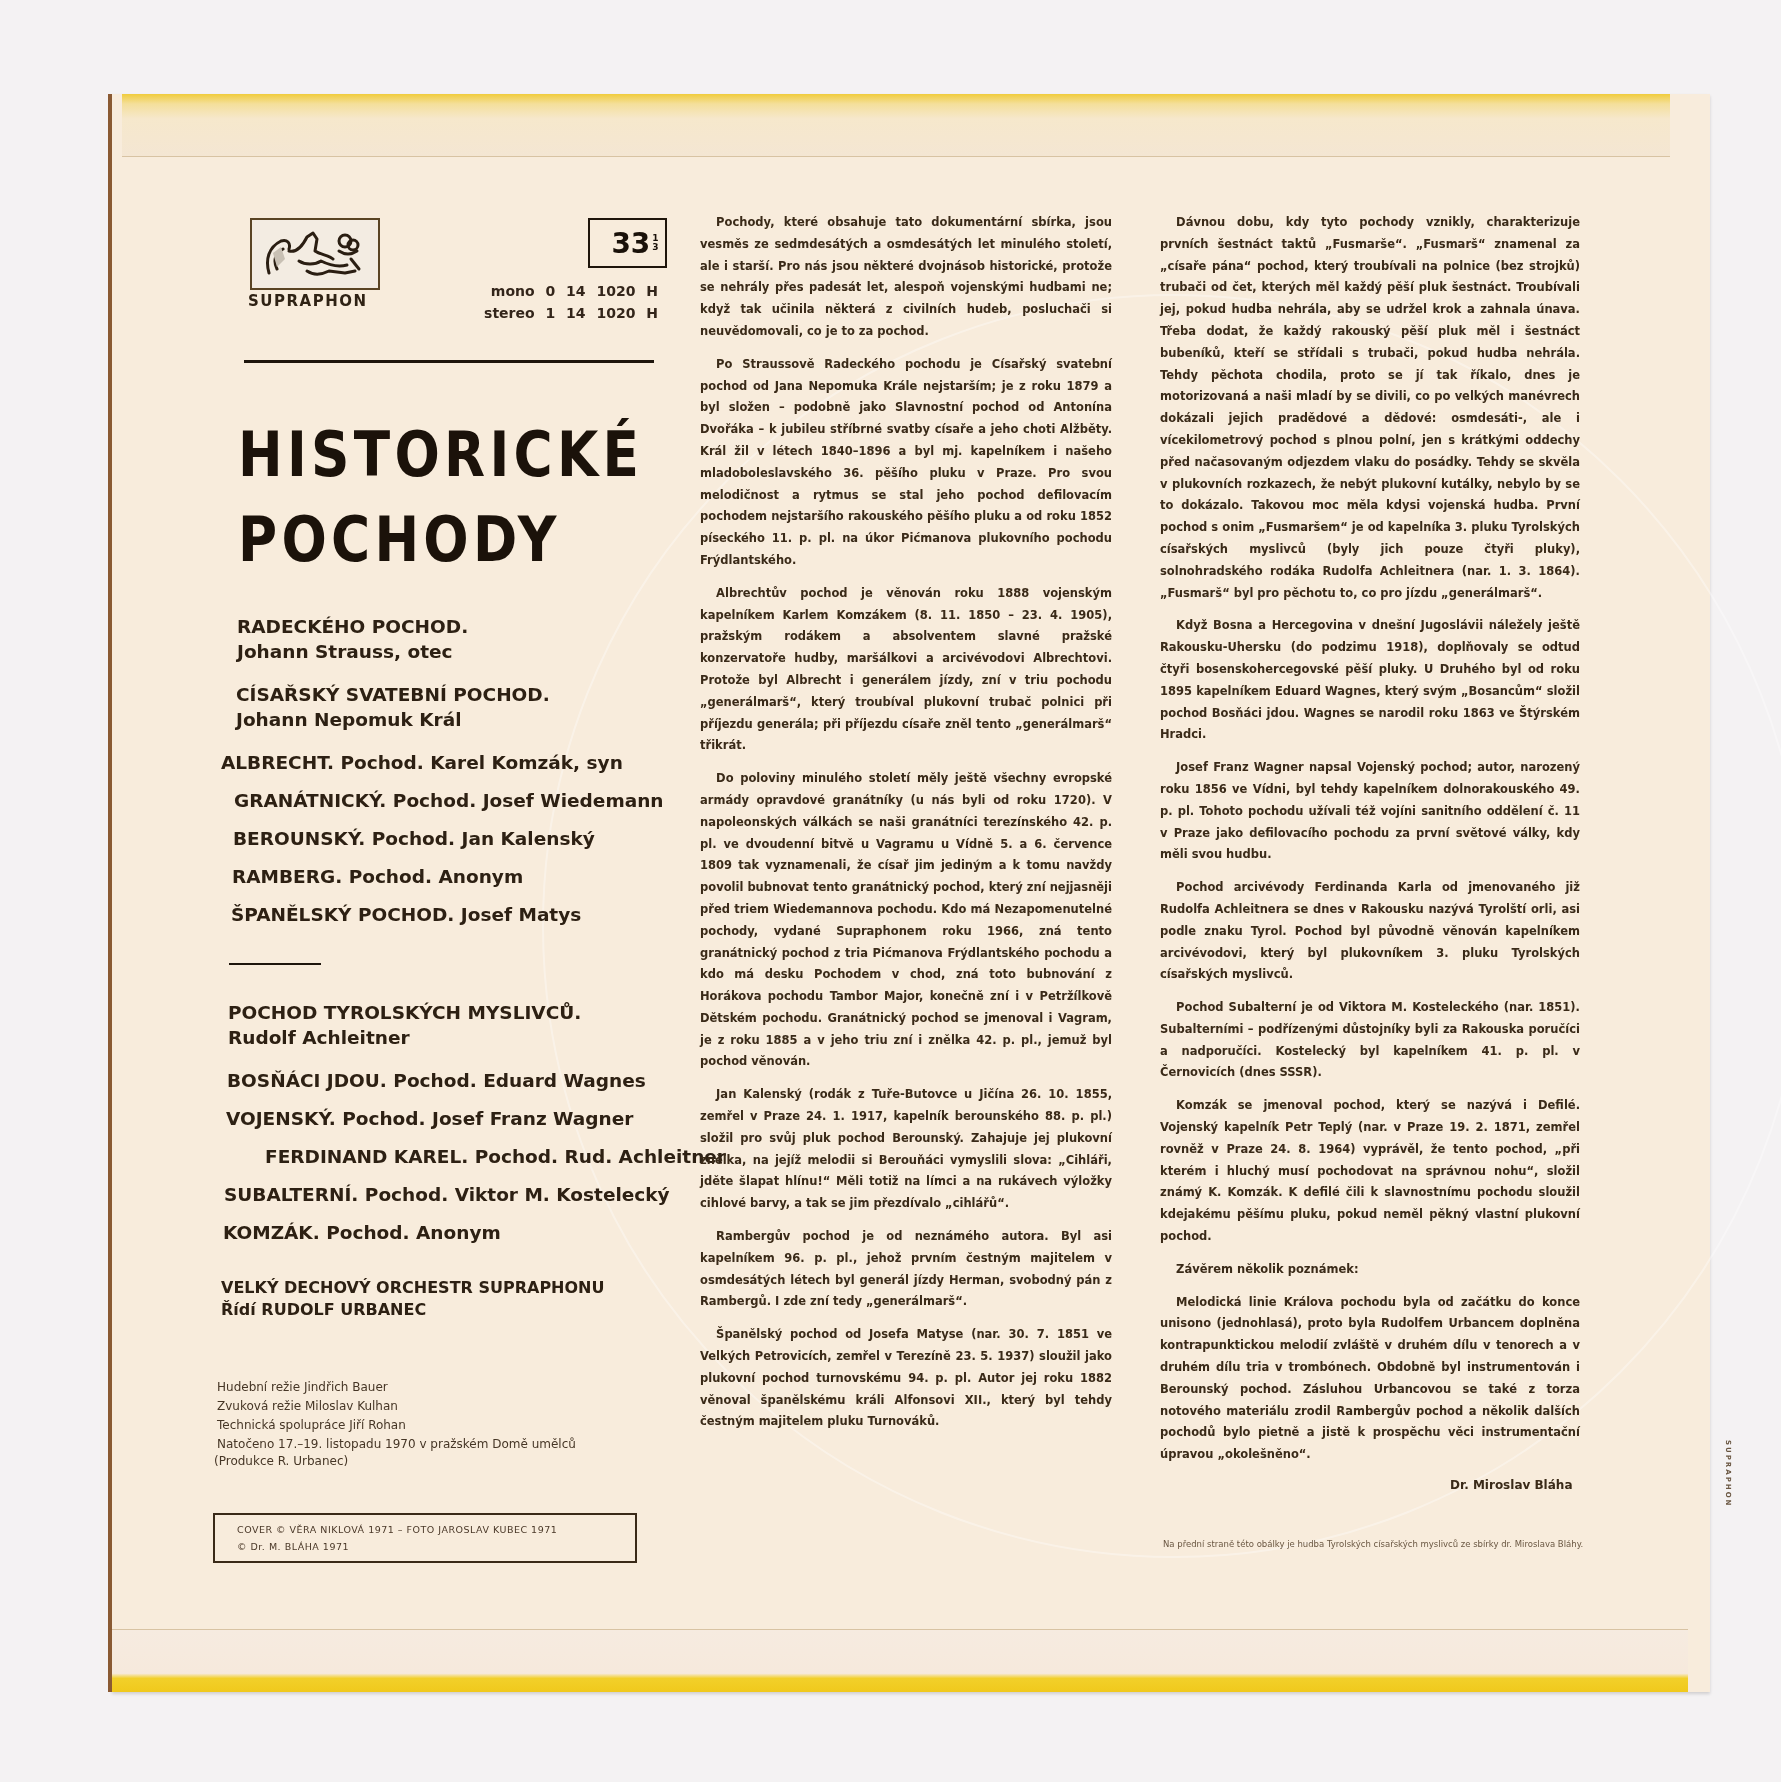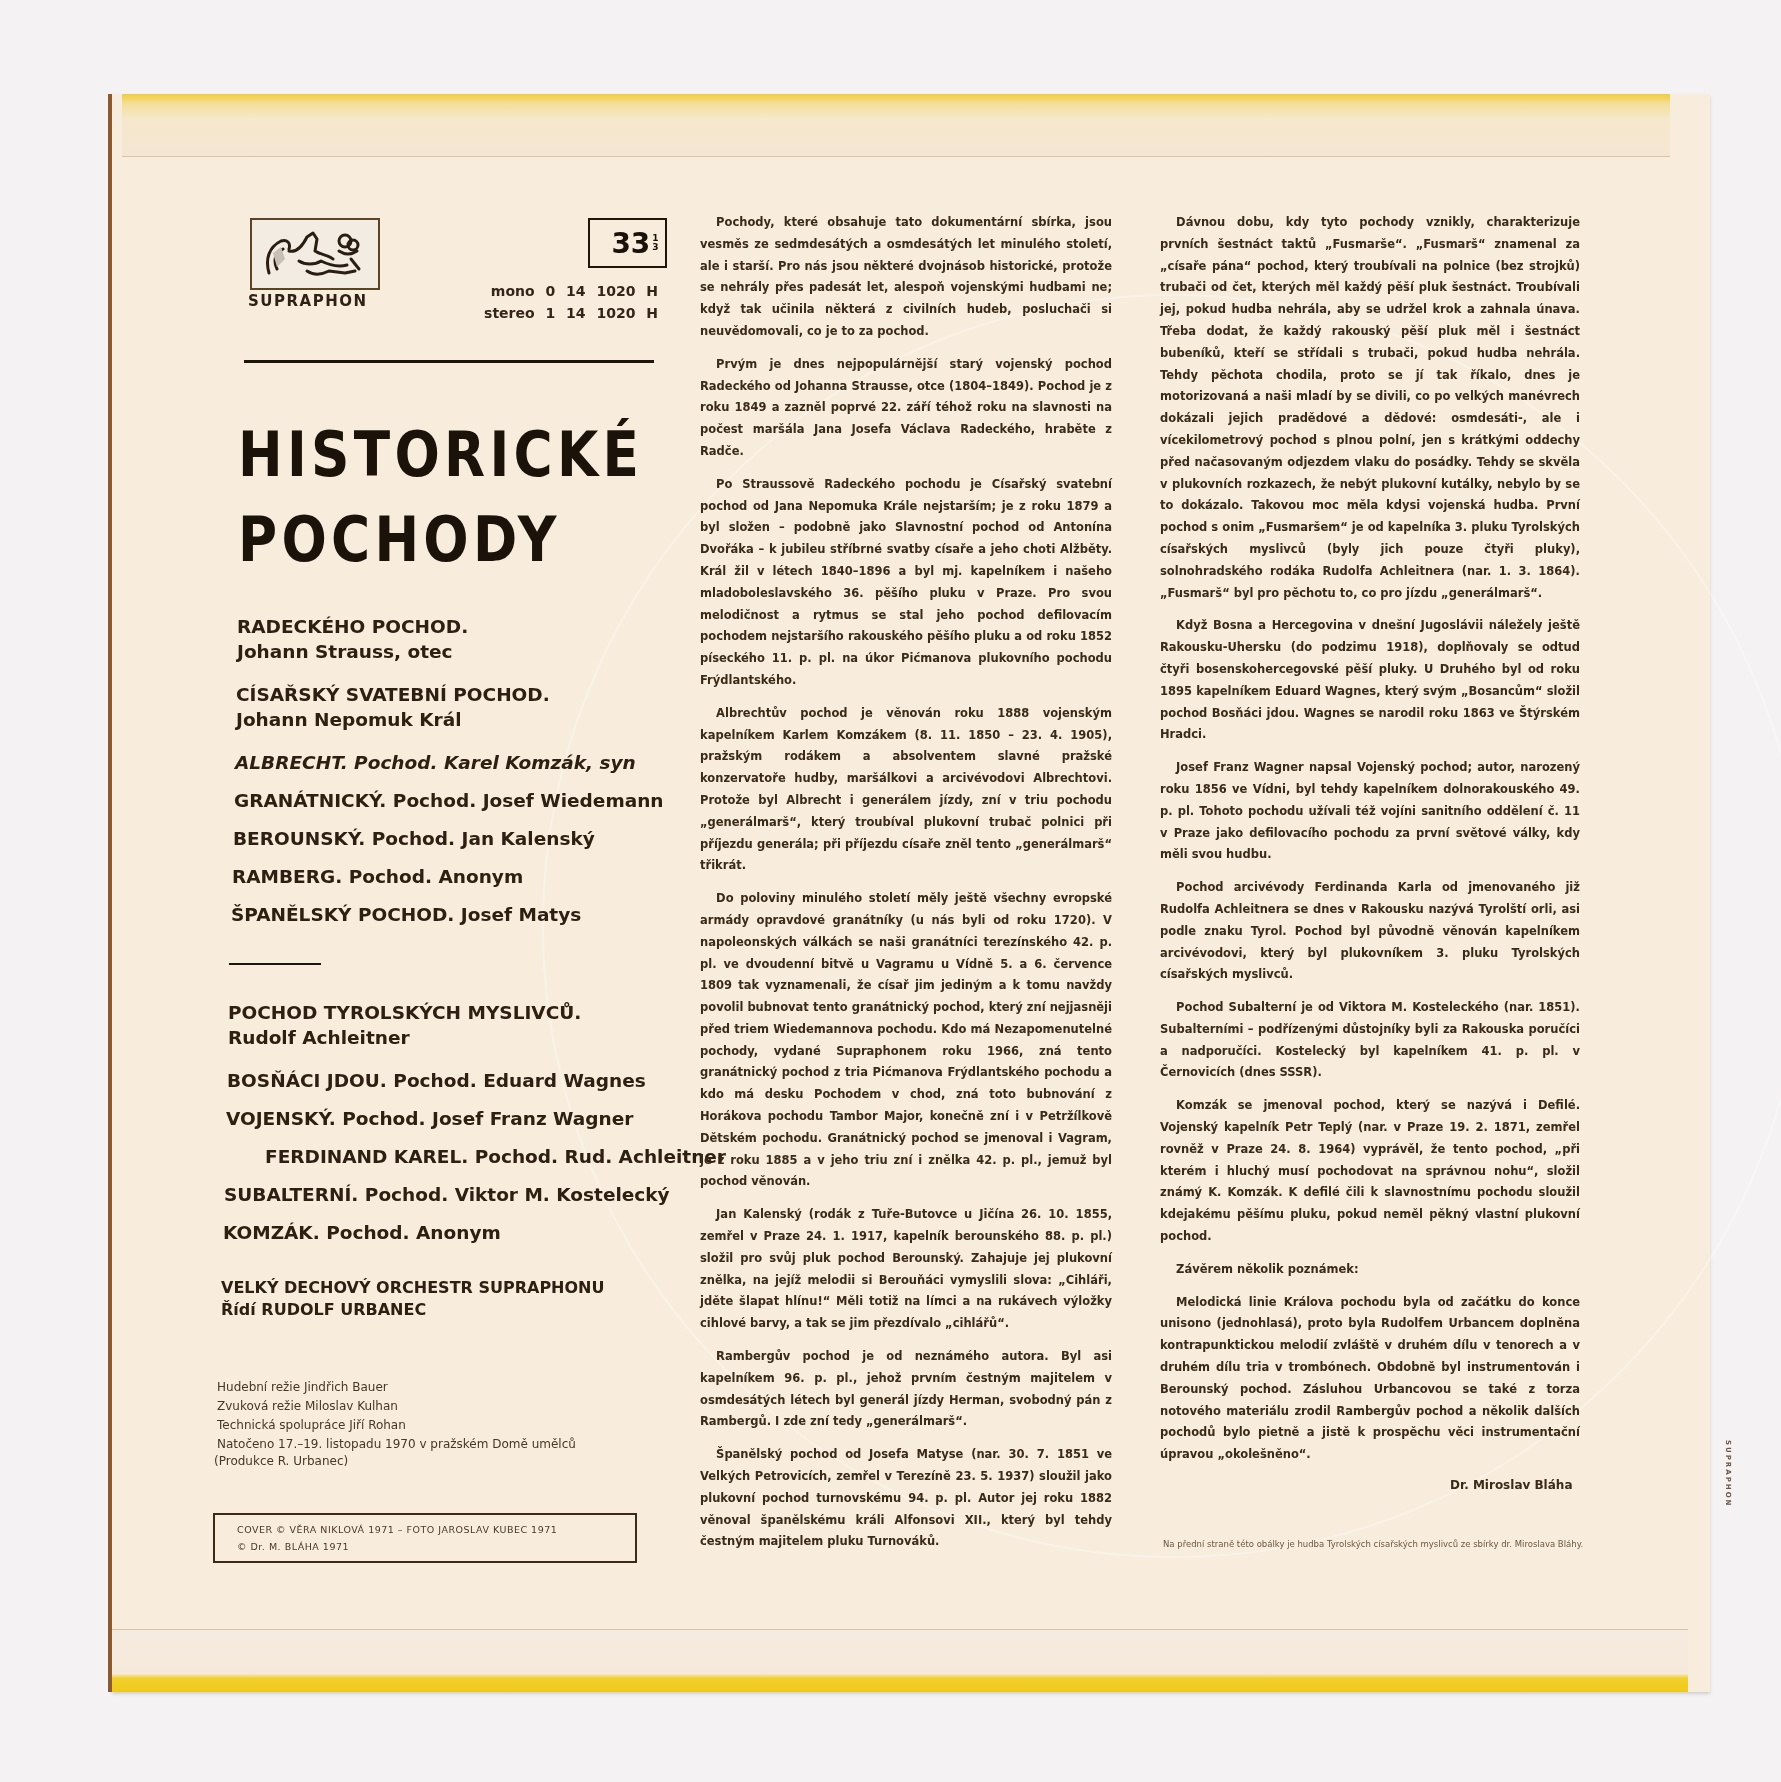--- a/index.html
+++ b/index.html
@@ -126,21 +126,21 @@
 </div>
 
 <div class="abs track" style="left:237px; top:616px;">
   <span>RADECKÉHO POCHOD.</span>
   <span class="sub">Johann Strauss, otec</span>
 </div>
 <div class="abs track" style="left:236px; top:684px;">
   <span>CÍSAŘSKÝ SVATEBNÍ POCHOD.</span>
   <span class="sub">Johann Nepomuk Král</span>
 </div>
-<div class="abs track" style="left:235px; top:752px;font-style:italic;">
+<div class="abs track" style="left:221px; top:752px;">
   <span>ALBRECHT.</span>
   <span>Pochod. Karel Komzák, syn</span>
 </div>
 <div class="abs track" style="left:234px; top:790px;">
   <span>GRANÁTNICKÝ.</span>
   <span>Pochod. Josef Wiedemann</span>
 </div>
 <div class="abs track" style="left:233px; top:828px;">
   <span>BEROUNSKÝ.</span>
   <span>Pochod. Jan Kalenský</span>
@@ -194,21 +194,20 @@
 </div>
 <div class="abs credits" style="left:214px; top:1452px;">(Produkce R. Urbanec)</div>
 
 <div class="abs copy-box">
   <div>COVER © VĚRA NIKLOVÁ 1971 – FOTO JAROSLAV KUBEC 1971</div>
   <div>© Dr. M. BLÁHA 1971</div>
 </div>
 
 <div class="abs col" style="left:700px; top:212px; width:412px;">
   <p>Pochody, které obsahuje tato dokumentární sbírka, jsou vesměs ze sedmdesátých a osmdesátých let minulého století, ale i starší. Pro nás jsou některé dvojnásob historické, protože se nehrály přes padesát let, alespoň vojenskými hudbami ne; když tak učinila některá z civilních hudeb, posluchači si neuvědomovali, co je to za pochod.</p>
-  <p>Prvým je dnes nejpopulárnější starý vojenský pochod Radeckého od Johanna Strausse, otce (1804–1849). Pochod je z roku 1849 a zazněl poprvé 22. září téhož roku na slavnosti na počest maršála Jana Josefa Václava Radeckého, hraběte z Radče.</p>
   <p>Po Straussově Radeckého pochodu je Císařský svatební pochod od Jana Nepomuka Krále nejstarším; je z roku 1879 a byl složen – podobně jako Slavnostní pochod od Antonína Dvořáka – k jubileu stříbrné svatby císaře a jeho choti Alžběty. Král žil v létech 1840–1896 a byl mj. kapelníkem i našeho mladoboleslavského 36. pěšího pluku v Praze. Pro svou melodičnost a rytmus se stal jeho pochod defilovacím pochodem nejstaršího rakouského pěšího pluku a od roku 1852 píseckého 11. p. pl. na úkor Pićmanova plukovního pochodu Frýdlantského.</p>
   <p>Albrechtův pochod je věnován roku 1888 vojenským kapelníkem Karlem Komzákem (8. 11. 1850 – 23. 4. 1905), pražským rodákem a absolventem slavné pražské konzervatoře hudby, maršálkovi a arcivévodovi Albrechtovi. Protože byl Albrecht i generálem jízdy, zní v triu pochodu „generálmarš“, který troubíval plukovní trubač polnici při příjezdu generála; při příjezdu císaře zněl tento „generálmarš“ třikrát.</p>
   <p>Do poloviny minulého století měly ještě všechny evropské armády opravdové granátníky (u nás byli od roku 1720). V napoleonských válkách se naši granátníci terezínského 42. p. pl. ve dvoudenní bitvě u Vagramu u Vídně 5. a 6. července 1809 tak vyznamenali, že císař jim jediným a k tomu navždy povolil bubnovat tento granátnický pochod, který zní nejjasněji před triem Wiedemannova pochodu. Kdo má Nezapomenutelné pochody, vydané Supraphonem roku 1966, zná tento granátnický pochod z tria Pićmanova Frýdlantského pochodu a kdo má desku Pochodem v chod, zná toto bubnování z Horákova pochodu Tambor Major, konečně zní i v Petržílkově Dětském pochodu. Granátnický pochod se jmenoval i Vagram, je z roku 1885 a v jeho triu zní i znělka 42. p. pl., jemuž byl pochod věnován.</p>
   <p>Jan Kalenský (rodák z Tuře-Butovce u Jičína 26. 10. 1855, zemřel v Praze 24. 1. 1917, kapelník berounského 88. p. pl.) složil pro svůj pluk pochod Berounský. Zahajuje jej plukovní znělka, na jejíž melodii si Berouňáci vymyslili slova: „Cihláři, jděte šlapat hlínu!“ Měli totiž na límci a na rukávech výložky cihlové barvy, a tak se jim přezdívalo „cihlářů“.</p>
   <p>Rambergův pochod je od neznámého autora. Byl asi kapelníkem 96. p. pl., jehož prvním čestným majitelem v osmdesátých létech byl generál jízdy Herman, svobodný pán z Rambergů. I zde zní tedy „generálmarš“.</p>
   <p>Španělský pochod od Josefa Matyse (nar. 30. 7. 1851 ve Velkých Petrovicích, zemřel v Terezíně 23. 5. 1937) sloužil jako plukovní pochod turnovskému 94. p. pl. Autor jej roku 1882 věnoval španělskému králi Alfonsovi XII., který byl tehdy čestným majitelem pluku Turnováků.</p>
 </div>
 
 <div class="abs col" style="left:1160px; top:212px; width:420px;">
   <p>Dávnou dobu, kdy tyto pochody vznikly, charakterizuje prvních šestnáct taktů „Fusmarše“. „Fusmarš“ znamenal za „císaře pána“ pochod, který troubívali na polnice (bez strojků) trubači od čet, kterých měl každý pěší pluk šestnáct. Troubívali jej, pokud hudba nehrála, aby se udržel krok a zahnala únava. Třeba dodat, že každý rakouský pěší pluk měl i šestnáct bubeníků, kteří se střídali s trubači, pokud hudba nehrála. Tehdy pěchota chodila, proto se jí tak říkalo, dnes je motorizovaná a naši mladí by se divili, co po velkých manévrech dokázali jejich pradědové a dědové: osmdesáti-, ale i vícekilometrový pochod s plnou polní, jen s krátkými oddechy před načasovaným odjezdem vlaku do posádky. Tehdy se skvěla v plukovních rozkazech, že nebýt plukovní kutálky, nebylo by se to dokázalo. Takovou moc měla kdysi vojenská hudba. První pochod s onim „Fusmaršem“ je od kapelníka 3. pluku Tyrolských císařských myslivců (byly jich pouze čtyři pluky), solnohradského rodáka Rudolfa Achleitnera (nar. 1. 3. 1864). „Fusmarš“ byl pro pěchotu to, co pro jízdu „generálmarš“.</p>

